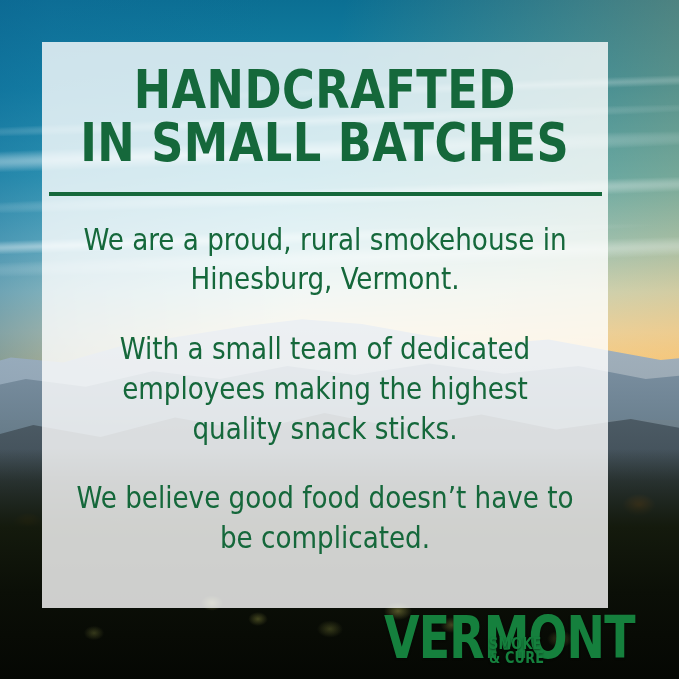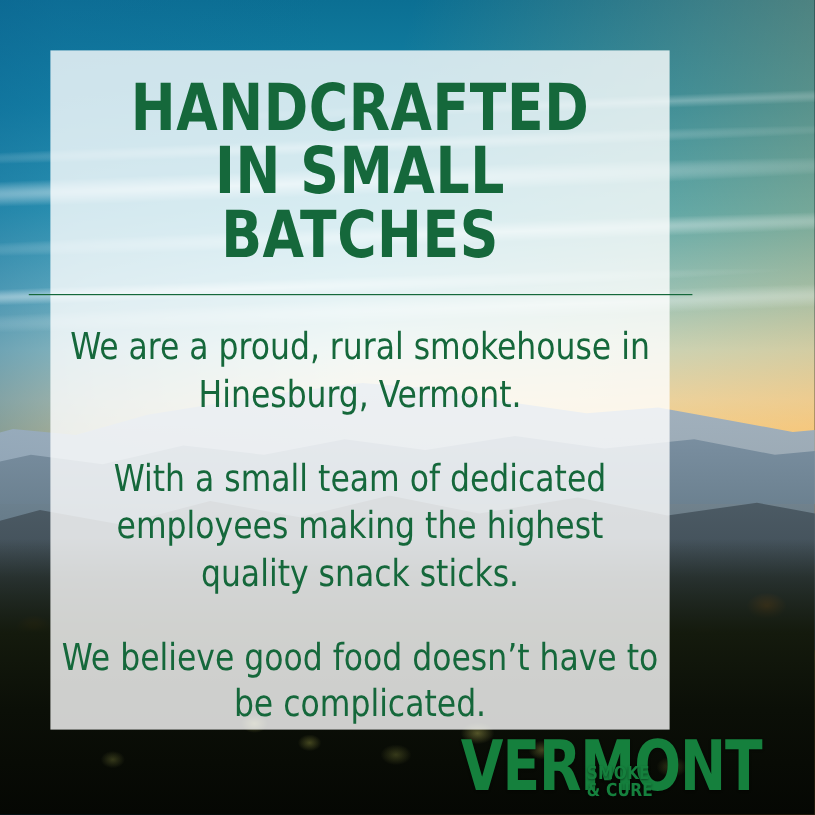--- a/index.html
+++ b/index.html
@@ -138,21 +138,21 @@
       radial-gradient(16px 11px at 452px 66px, rgba(140,140,66,0.45), rgba(140,140,66,0) 72%),
       radial-gradient(14px 10px at 94px 74px, rgba(120,124,58,0.40), rgba(120,124,58,0) 72%),
       radial-gradient(18px 12px at 560px 80px, rgba(132,130,60,0.38), rgba(132,130,60,0) 72%);
   }
 
   
   .panel {
     position: absolute;
     left: 42px;
     top: 42px;
-    width: 516px;
+    width: 566px;
     height: 566px;
     background: rgba(255,255,255,0.80);
     box-sizing: border-box;
     padding: 0;
   }
   .panel-inner {
     position: absolute;
     inset: 0;
     display: flex;
     flex-direction: column;

